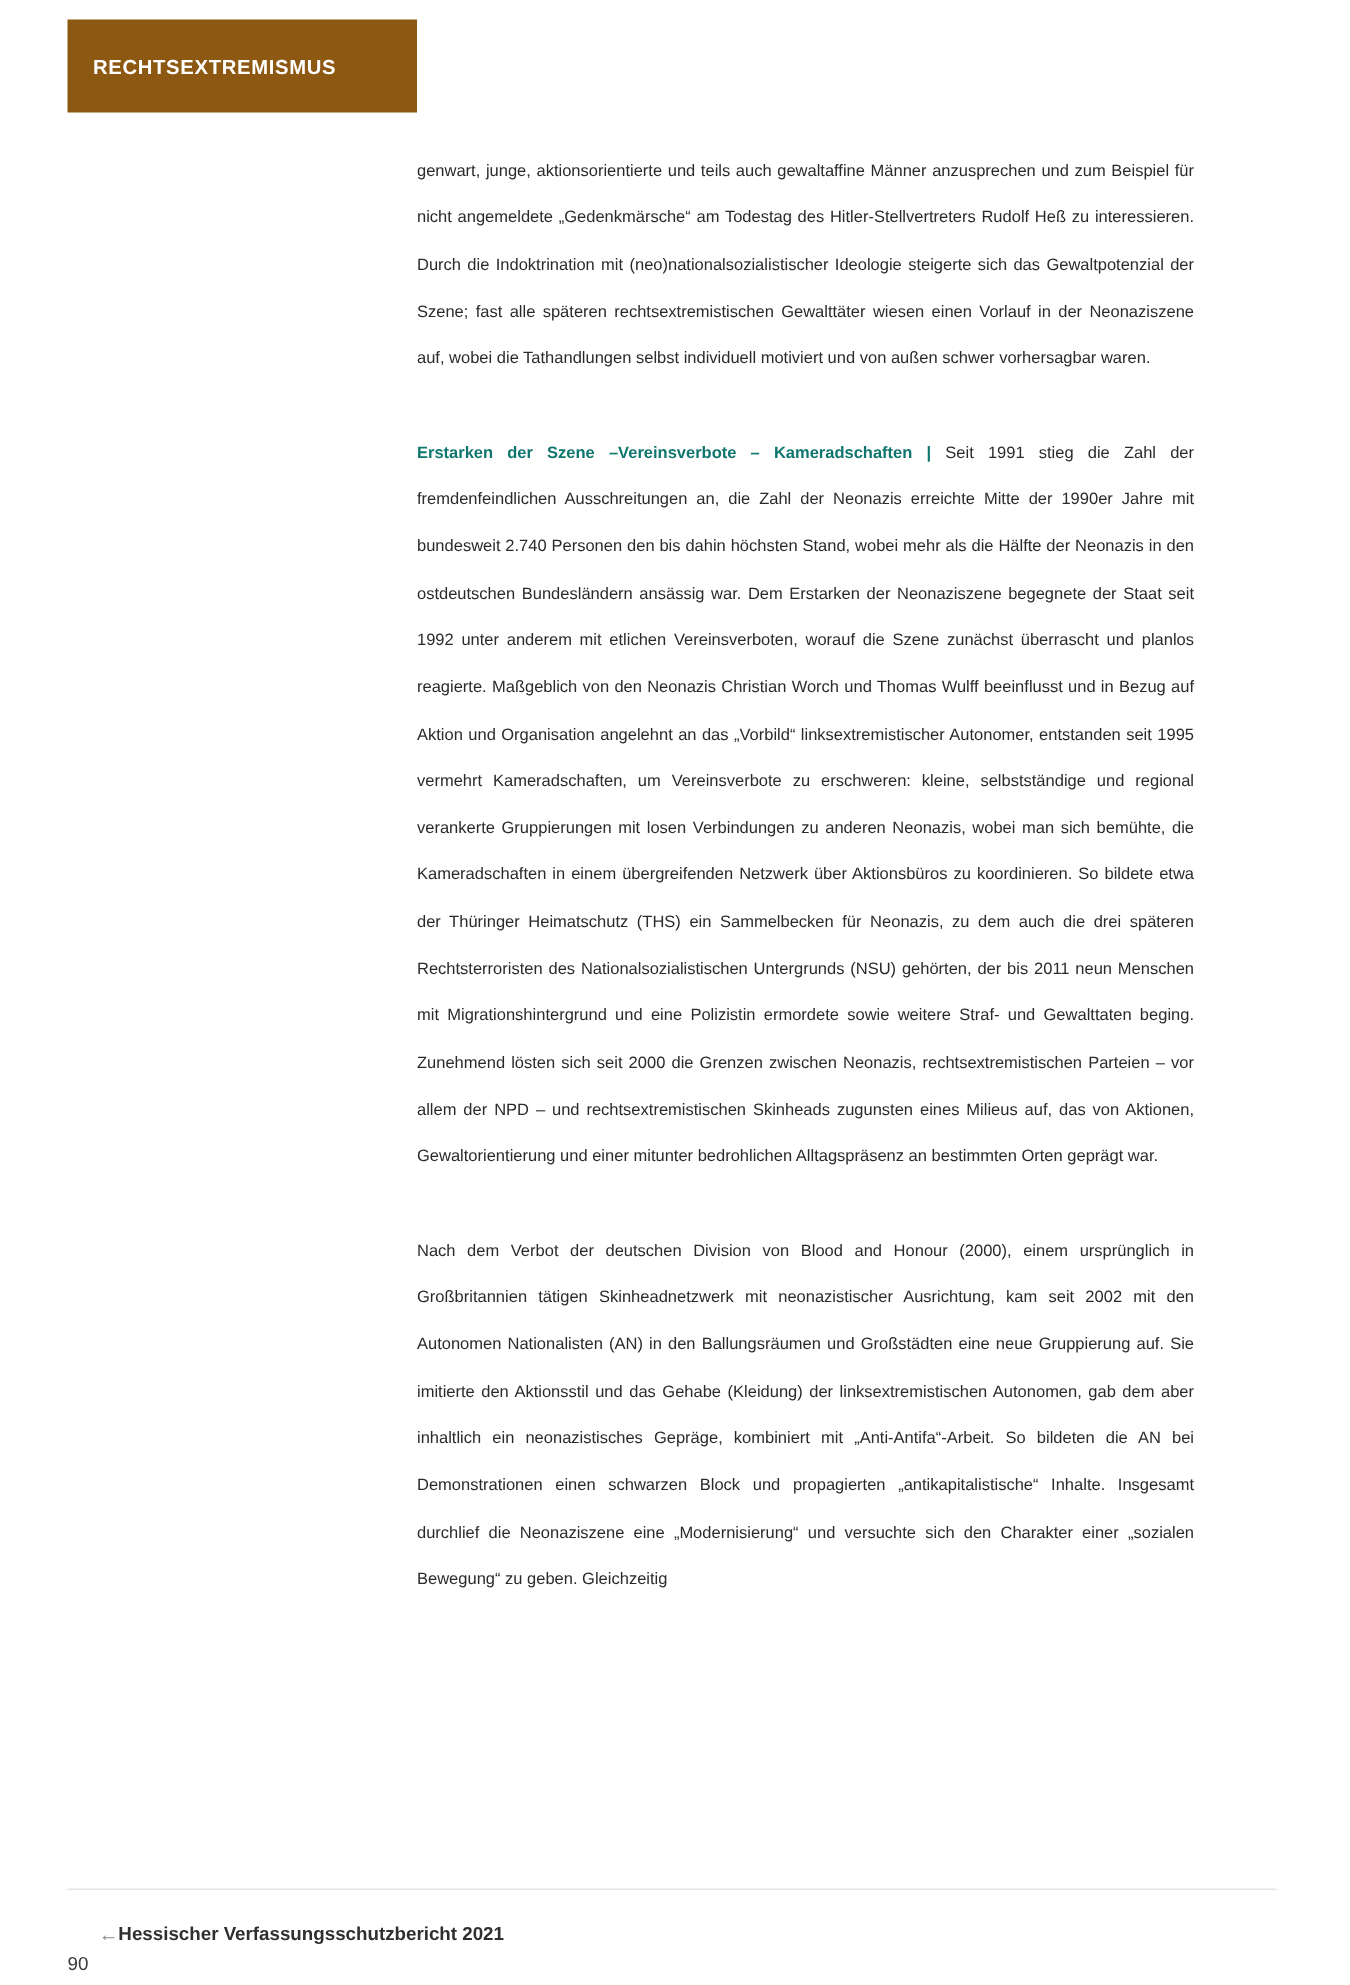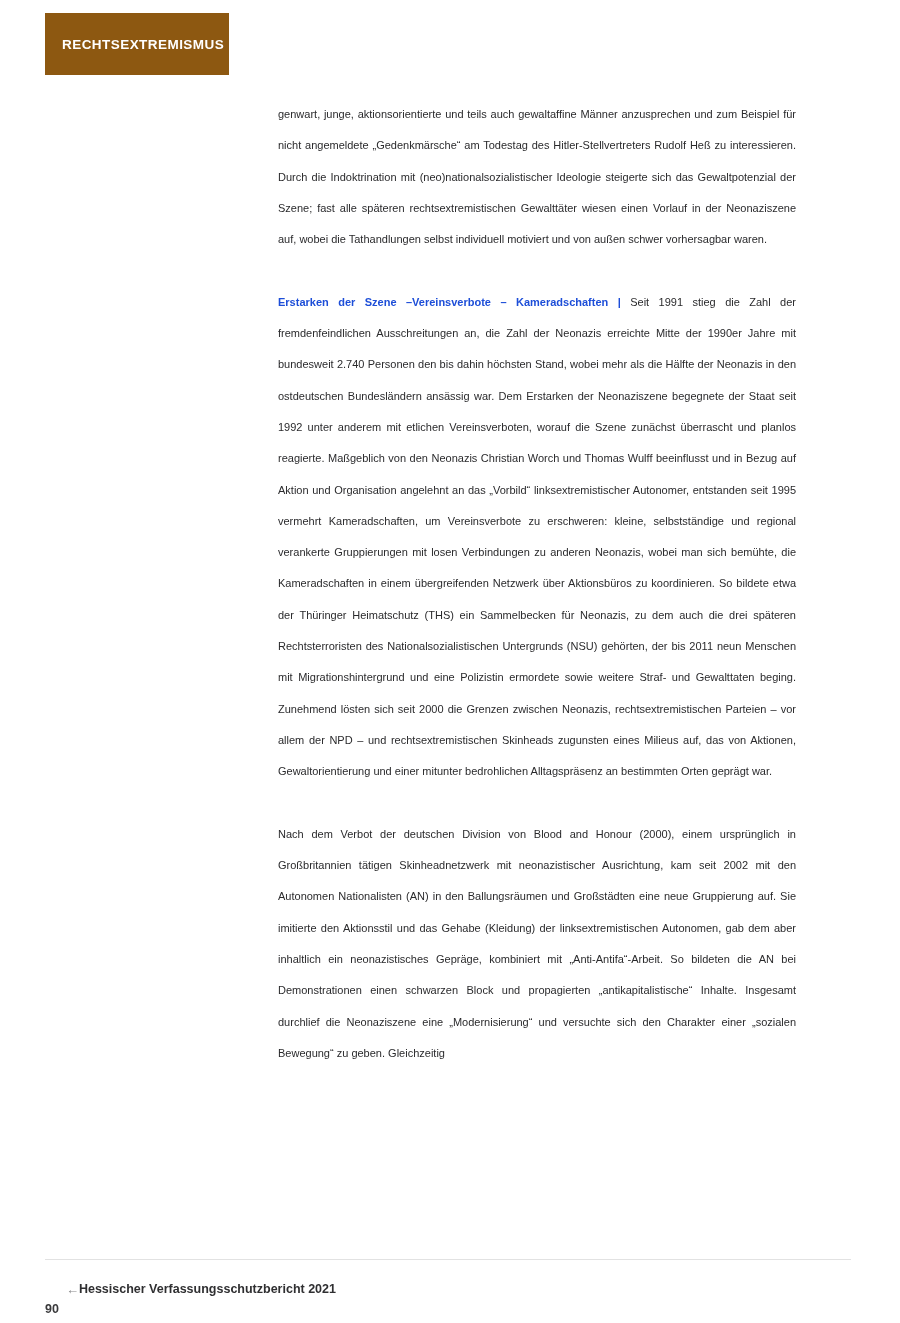--- a/index.html
+++ b/index.html
@@ -14,21 +14,21 @@
     font-family: "Liberation Sans", sans-serif;
     position: relative;
     overflow: hidden;
   }
 
   
   #section-tab {
     position: absolute;
     left: 45px;
     top: 13px;
-    width: 184px;
+    width: 233px;
     height: 62px;
     background: #8d5811;
     display: flex;
     align-items: center;
   }
   #section-tab .tab-label {
     color: #ffffff;
     font-size: 13.5px;
     font-weight: bold;
     letter-spacing: 0.45px;
@@ -53,21 +53,21 @@
     hyphens: manual;
     -webkit-hyphens: manual;
   }
 
   .para-gap {
     height: 31.3px;
   }
 
   .run-in-heading {
     font-weight: bold;
-    color: #1d4ed8;
+    color: #0f766e;
   }
 
   
   #footer-rule {
     position: absolute;
     left: 45px;
     top: 1259px;
     width: 806px;
     height: 1px;
     background: #e2e2e2;
@@ -78,21 +78,21 @@
     left: 45px;
     top: 1278px;
     width: 700px;
     height: 22px;
     display: flex;
     align-items: center;
     color: #3a3a3c;
   }
   #footer .page-number {
     font-size: 12.5px;
-    font-weight: bold;
+    font-weight: normal;
     color: #3a3a3c;
     margin-top: 40px;
   }
   #footer .back-arrow {
     font-size: 13px;
     color: #8a8a8c;
     margin-left: 7px;
     line-height: 1;
   }
   #footer .footer-title {

